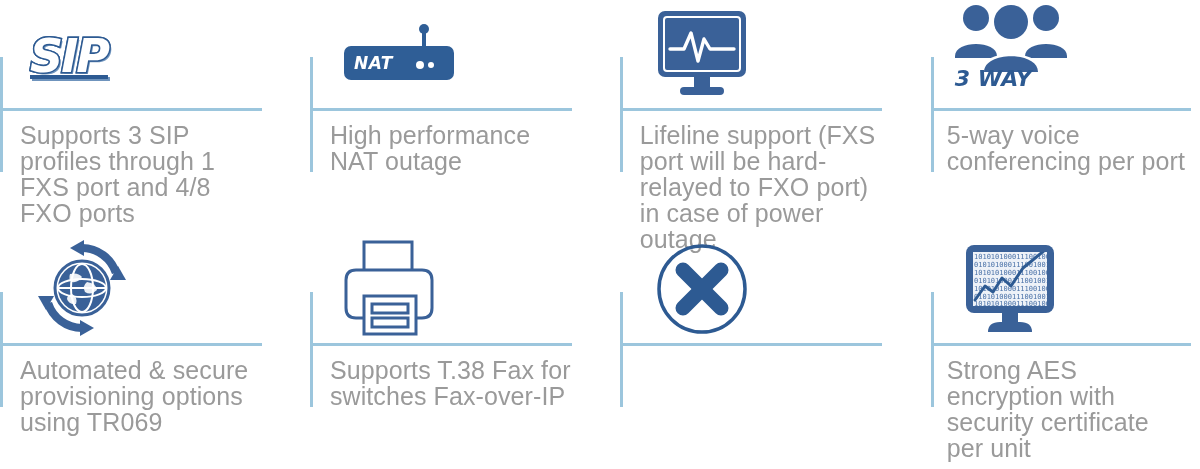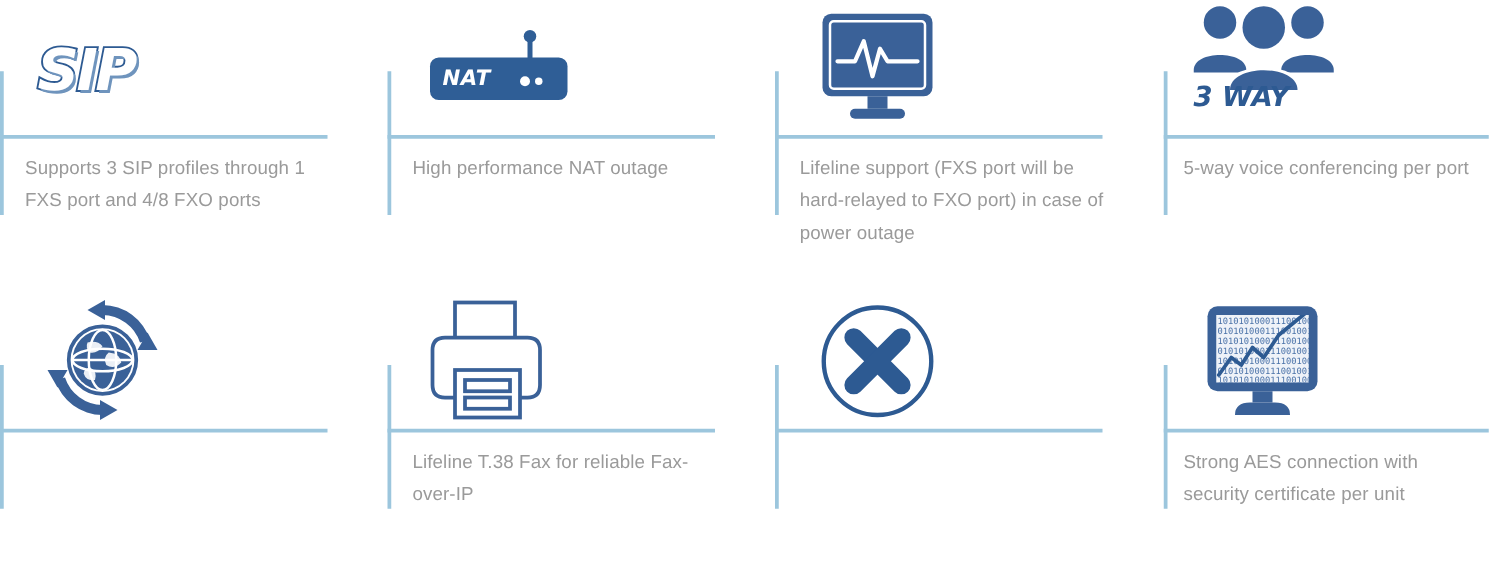--- a/index.html
+++ b/index.html
@@ -72,41 +72,42 @@
     justify-content: flex-start;
   }
   .cell.c3 .icon-wrap { left: 16px; }
 
   .caption {
     position: absolute;
     left: 20px;
     top: 122px;
     width: 248px;
     color: #9a9a9a;
-    font-size: 15px;
+    font-size: 25px;
     line-height: 26px;
     letter-spacing: 0.1px;
     white-space: pre-line;
   }
   .cell.c3 .caption { left: 16px; width: 244px; }
 
   
   .sip-logo {
     font-family: "DejaVu Sans", sans-serif;
     font-weight: 700;
     font-style: italic;
     font-size: 46px;
     line-height: 46px;
     color: #ffffff;
     -webkit-text-stroke: 3px #2d5a92;
     paint-order: stroke fill;
     letter-spacing: -2px;
     margin-top: 8px;
     margin-left: 10px;
     text-shadow: 2px 2px 0 #6f94bd;
+    text-decoration: underline;
   }
 
   
   .nat-router { position: relative; width: 120px; height: 70px; margin-top: 14px; margin-left: 14px;}
   .nat-body {
     position: absolute;
     left: 0; top: 22px;
     width: 110px; height: 34px;
     background: #2f5e96;
     border-radius: 7px;
@@ -259,38 +260,39 @@
           <g fill="#3a6198">
             <path d="M52 6 A40 40 0 0 1 90 34 L82 36 A32 32 0 0 0 52 14 Z"></path>
             <polygon points="54,2 54,18 40,10"></polygon>
             <polygon points="88,28 96,42 80,42"></polygon>
             <path d="M52 94 A40 40 0 0 1 14 66 L22 64 A32 32 0 0 0 52 86 Z"></path>
             <polygon points="50,98 50,82 64,90"></polygon>
             <polygon points="16,72 8,58 24,58"></polygon>
           </g>
         </svg>
       </div>
+      <div class="caption">Automated &amp; secure provisioning options using TR069</div>
     </div>
 
     <div class="cell c1">
       <div class="vrule"></div>
       <div class="hrule"></div>
       <div class="icon-wrap">
         <svg class="svg-icon" width="104" height="98" viewBox="0 0 104 98" style="margin-top:4px;margin-left:12px;">
 
           <rect x="22" y="2" width="48" height="30" fill="#ffffff" stroke="#3a6198" stroke-width="3"></rect>
 
           <path d="M4 40 q0 -10 10 -10 h66 q10 0 10 10 v28 q0 10 -10 10 h-66 q-10 0 -10 -10 Z" fill="#ffffff" stroke="#3a6198" stroke-width="3"></path>
 
           <rect x="22" y="56" width="52" height="38" fill="#ffffff" stroke="#3a6198" stroke-width="3"></rect>
           <rect x="30" y="64" width="36" height="9" fill="#ffffff" stroke="#3a6198" stroke-width="3"></rect>
           <rect x="30" y="78" width="36" height="9" fill="#ffffff" stroke="#3a6198" stroke-width="3"></rect>
         </svg>
       </div>
-      <div class="caption">Lifeline T.38 Fax for reliable Fax-over-IP</div>
+      <div class="caption">Supports T.38 Fax for switches Fax-over-IP</div>
     </div>
 
     <div class="cell c2">
       <div class="vrule"></div>
       <div class="hrule"></div>
       <div class="icon-wrap">
         <svg class="svg-icon" width="92" height="92" viewBox="0 0 92 92" style="margin-top:4px;margin-left:16px;">
           <circle cx="46" cy="46" r="43" fill="none" stroke="#2d5a92" stroke-width="3.5"></circle>
           <g stroke="#2d5a92" stroke-width="15" stroke-linecap="round">
             <line x1="27" y1="27" x2="65" y2="65"></line>
@@ -323,17 +325,17 @@
             <text x="13" y="57">010101000111001001010101</text>
             <text x="13" y="64">101010100011100100101010</text>
           </g>
 
           <polyline clip-path="url(#scr)" points="14,58 24,44 32,50 41,36 50,44 62,26 84,8" fill="none" stroke="#2d5a92" stroke-width="3" stroke-linejoin="round" stroke-linecap="round"></polyline>
 
           <rect x="41" y="71" width="16" height="9" fill="#3a6198"></rect>
           <path d="M27 90 q0 -10 12 -10 h20 q12 0 12 10 Z" fill="#3a6198"></path>
         </svg>
       </div>
-      <div class="caption">Strong AES connection with security certificate per unit</div>
+      <div class="caption">Strong AES encryption with security certificate per unit</div>
     </div>
   </div>
 
 </div>
 
 </body></html>

